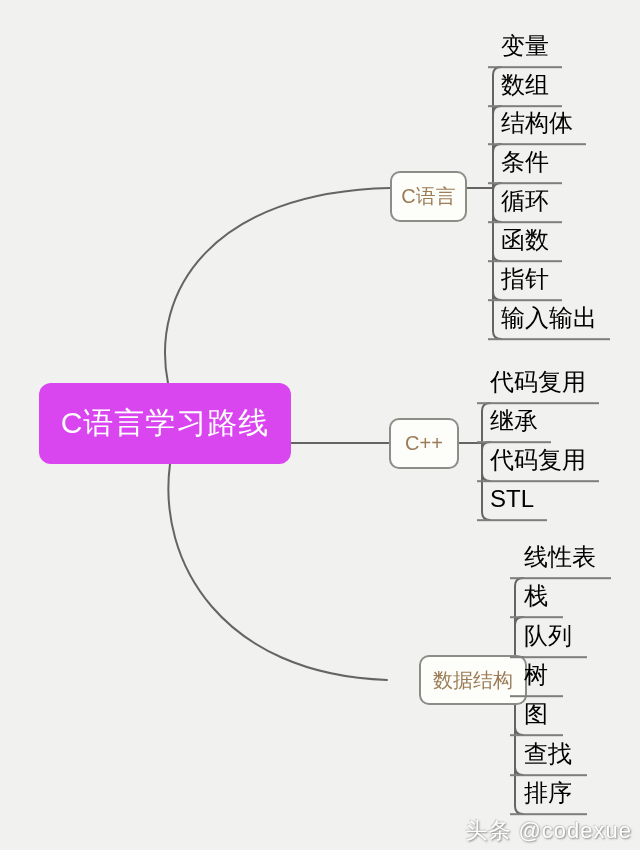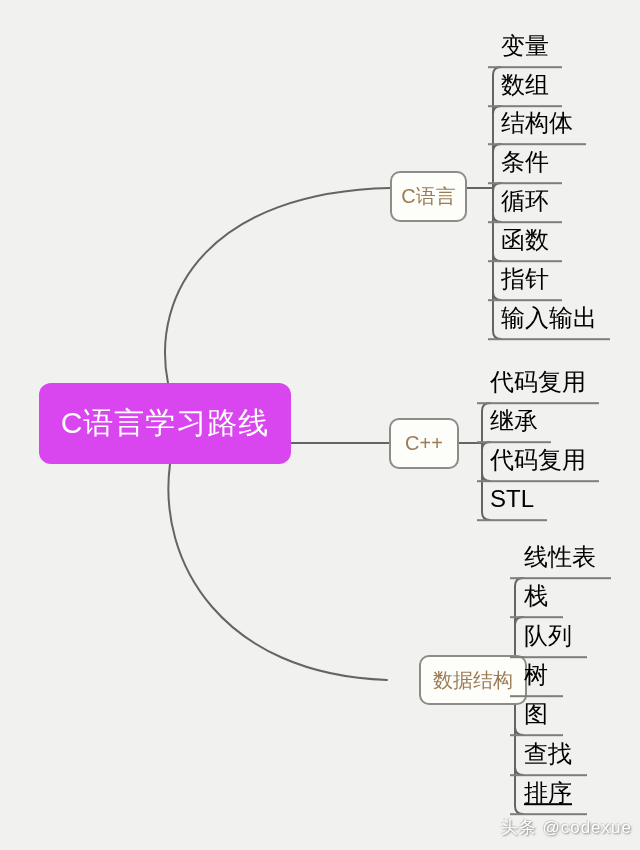--- a/index.html
+++ b/index.html
@@ -46,21 +46,21 @@
     transform:translateY(-100%);
     border-bottom:2px solid #7e7e7c;
     padding:2px 13px 5px 13px;
     color:#000000;font-size:24px;line-height:1.2;
     white-space:nowrap;
     min-width:20px;
   }
   .leaf-ds{padding:2px 15px 5px 14px;}
   .watermark{
     position:absolute;right:8px;top:816px;
-    font-size:17px;color:#ffffff;letter-spacing:1px;
+    font-size:22px;color:#ffffff;letter-spacing:1px;
     text-shadow:1px 1px 2px rgba(110,110,110,0.85),-1px -1px 1px rgba(170,170,170,0.5);
     white-space:nowrap;
   }
 </style>
 </head>
 <body>
 
 <div class="canvas">
 
   <svg class="connector-svg" viewBox="0 0 640 850" xmlns="http://www.w3.org/2000/svg">
@@ -119,17 +119,17 @@
   <div class="leaf" style="left:477px;top:443px;">继承</div>
   <div class="leaf" style="left:477px;top:482px;">代码复用</div>
   <div class="leaf" style="left:477px;top:521px;">STL</div>
 
   <div class="leaf leaf-ds" style="left:510px;top:579px;">线性表</div>
   <div class="leaf leaf-ds" style="left:510px;top:618px;">栈</div>
   <div class="leaf leaf-ds" style="left:510px;top:658px;">队列</div>
   <div class="leaf leaf-ds" style="left:510px;top:697px;">树</div>
   <div class="leaf leaf-ds" style="left:510px;top:736px;">图</div>
   <div class="leaf leaf-ds" style="left:510px;top:776px;">查找</div>
-  <div class="leaf leaf-ds" style="left:510px;top:815px;text-decoration:underline;">排序</div>
+  <div class="leaf leaf-ds" style="left:510px;top:815px;">排序</div>
 
   <div class="watermark">头条 @codexue</div>
 
 </div>
 
 </body></html>

